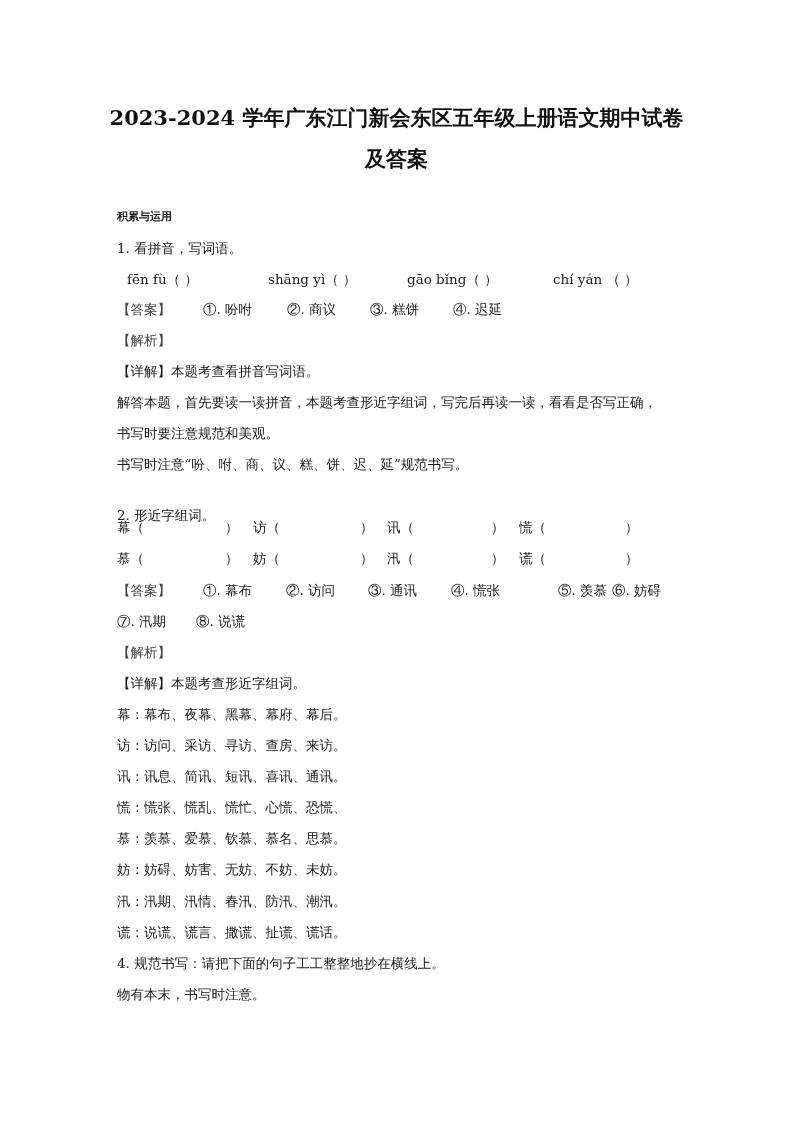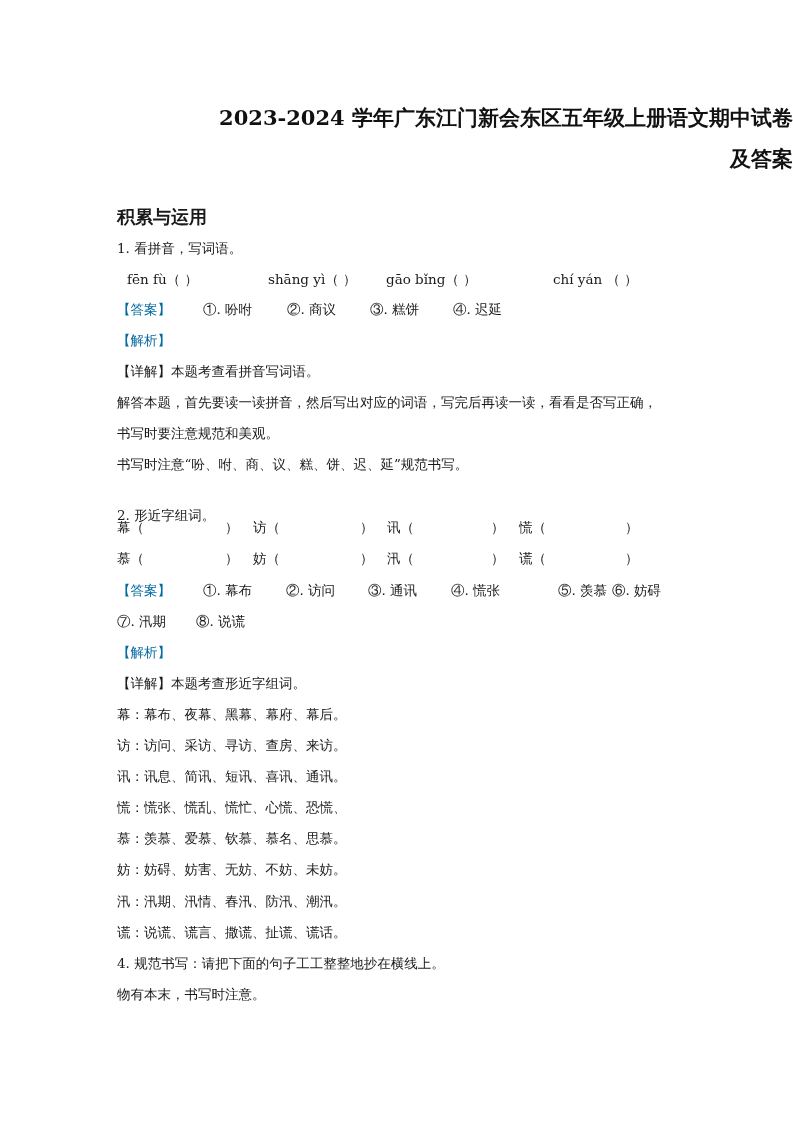--- a/index.html
+++ b/index.html
@@ -2,60 +2,60 @@
 <html><head>
 <meta charset="utf-8">
 <style>
   html, body { margin: 0; padding: 0; background: #ffffff; }
   body {
     width: 793px; height: 1122px; position: relative; overflow: hidden;
     font-family: "DejaVu Serif", "Liberation Serif", serif;
     color: #1a1a1a;
   }
   .title {
-    position: absolute; left: 0; width: 793px; text-align: right;
+    position: absolute; left: 0; width: 793px; text-align: center;
     font-family: "DejaVu Serif", serif; font-weight: bold;
     font-size: 21px; color: #111;
   }
   .t1 { top: 104px; }
   .t2 { top: 145px; }
   .line {
     position: absolute; left: 117px; font-size: 13.5px; white-space: nowrap;
     line-height: 18px;
   }
-  .section { font-weight: bold; font-family: "DejaVu Sans", sans-serif; font-size: 18px; }
-  .blue { color: #0369a1; }
+  .section { font-weight: bold; font-family: "DejaVu Sans", sans-serif; font-size: 11px; }
+  .blue { color: #404040; }
   .pinyin-row span, .form-row span { position: absolute; white-space: nowrap; }
   .ans-item { position: absolute; white-space: nowrap; }
 </style>
 </head>
 <body>
 
 <div class="title t1">2023-2024 学年广东江门新会东区五年级上册语文期中试卷</div>
 <div class="title t2">及答案</div>
 
 <div class="line section" style="top:208px">积累与运用</div>
 
 <div class="line" style="top:239px">1. 看拼音，写词语。</div>
 <div class="line pinyin-row" style="top:270px; left:0; width:718px; height:20px;">
   <span style="left:127px">fēn fù（     ）</span>
   <span style="left:268px">shāng yì（     ）</span>
-  <span style="left:386px">gāo bǐng（     ）</span>
+  <span style="left:407px">gāo bǐng（     ）</span>
   <span style="left:553px">chí yán （     ）</span>
 </div>
 <div class="line" style="top:300px; left:0; width:793px; height:20px;">
   <span class="ans-item blue" style="left:117px">【答案】</span>
   <span class="ans-item" style="left:203px">①. 吩咐</span>
   <span class="ans-item" style="left:287px">②. 商议</span>
   <span class="ans-item" style="left:370px">③. 糕饼</span>
   <span class="ans-item" style="left:453px">④. 迟延</span>
 </div>
 <div class="line blue" style="top:331px">【解析】</div>
 <div class="line" style="top:362px">【详解】本题考查看拼音写词语。</div>
-<div class="line" style="top:393px">解答本题，首先要读一读拼音，然后写出对应的词语，写完后再读一读，看看是否写正确，</div>
+<div class="line" style="top:393px">解答本题，首先要读一读拼音，本题考查形近字组词，写完后再读一读，看看是否写正确，</div>
 <div class="line" style="top:424px">书写时要注意规范和美观。</div>
 <div class="line" style="top:455px">书写时注意“吩、咐、商、议、糕、饼、迟、延”规范书写。</div>
 
 <div class="line" style="top:506px">2. 形近字组词。</div>
 <div class="line form-row" style="top:518px; left:0; width:793px; height:20px;">
   <span style="left:117px">幕（</span>
   <span style="left:225px">）</span>
   <span style="left:253px">访（</span>
   <span style="left:360px">）</span>
   <span style="left:387px">讯（</span>

